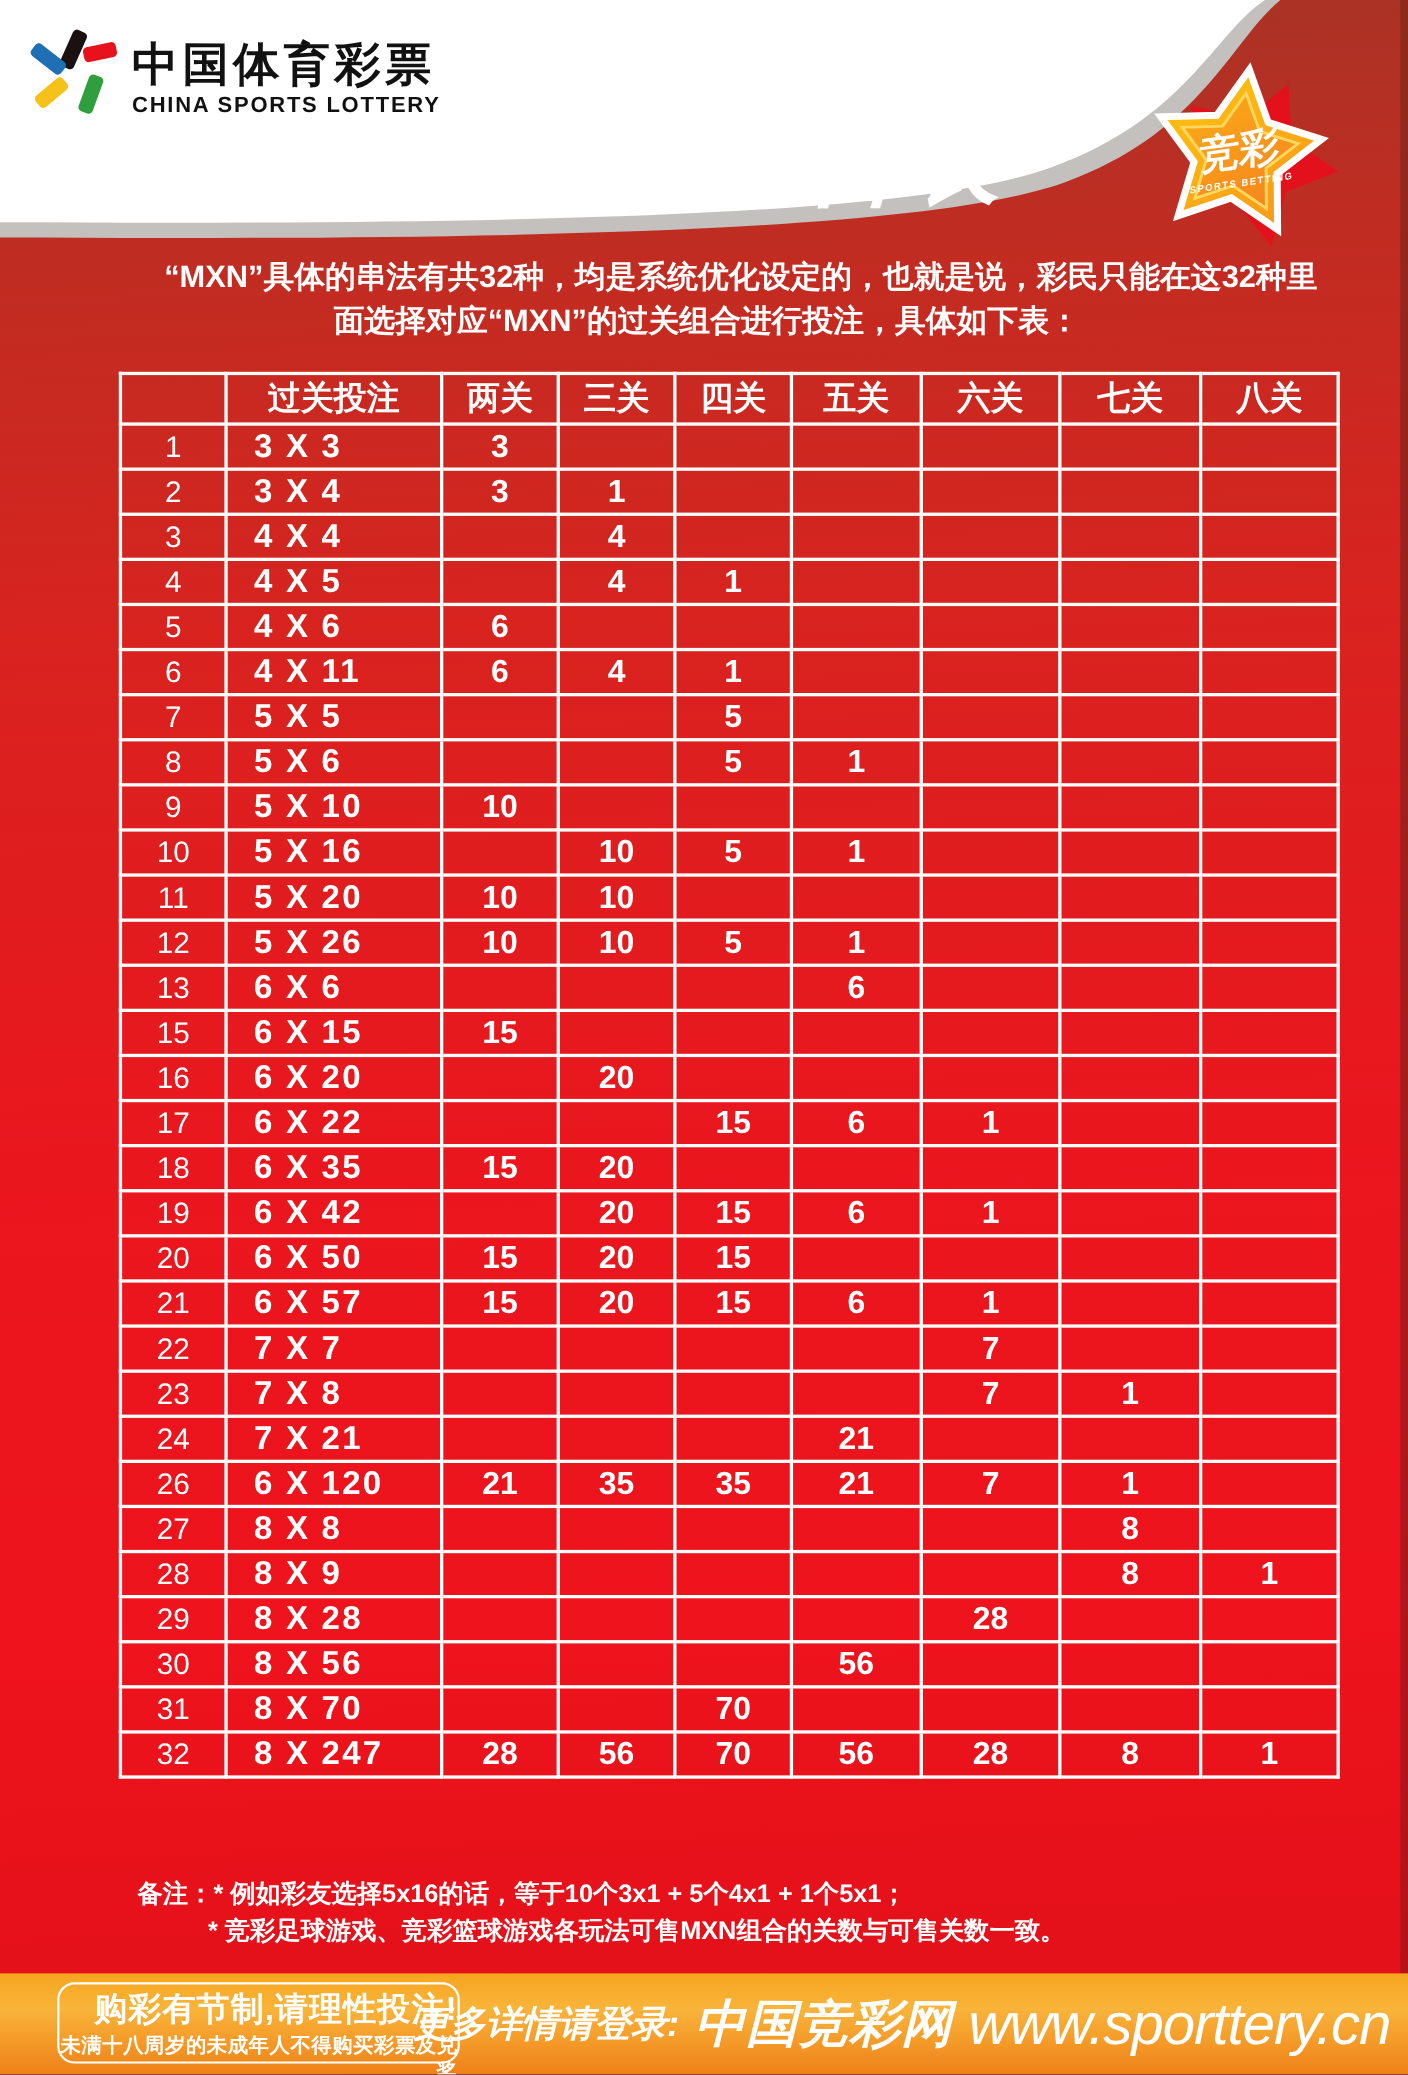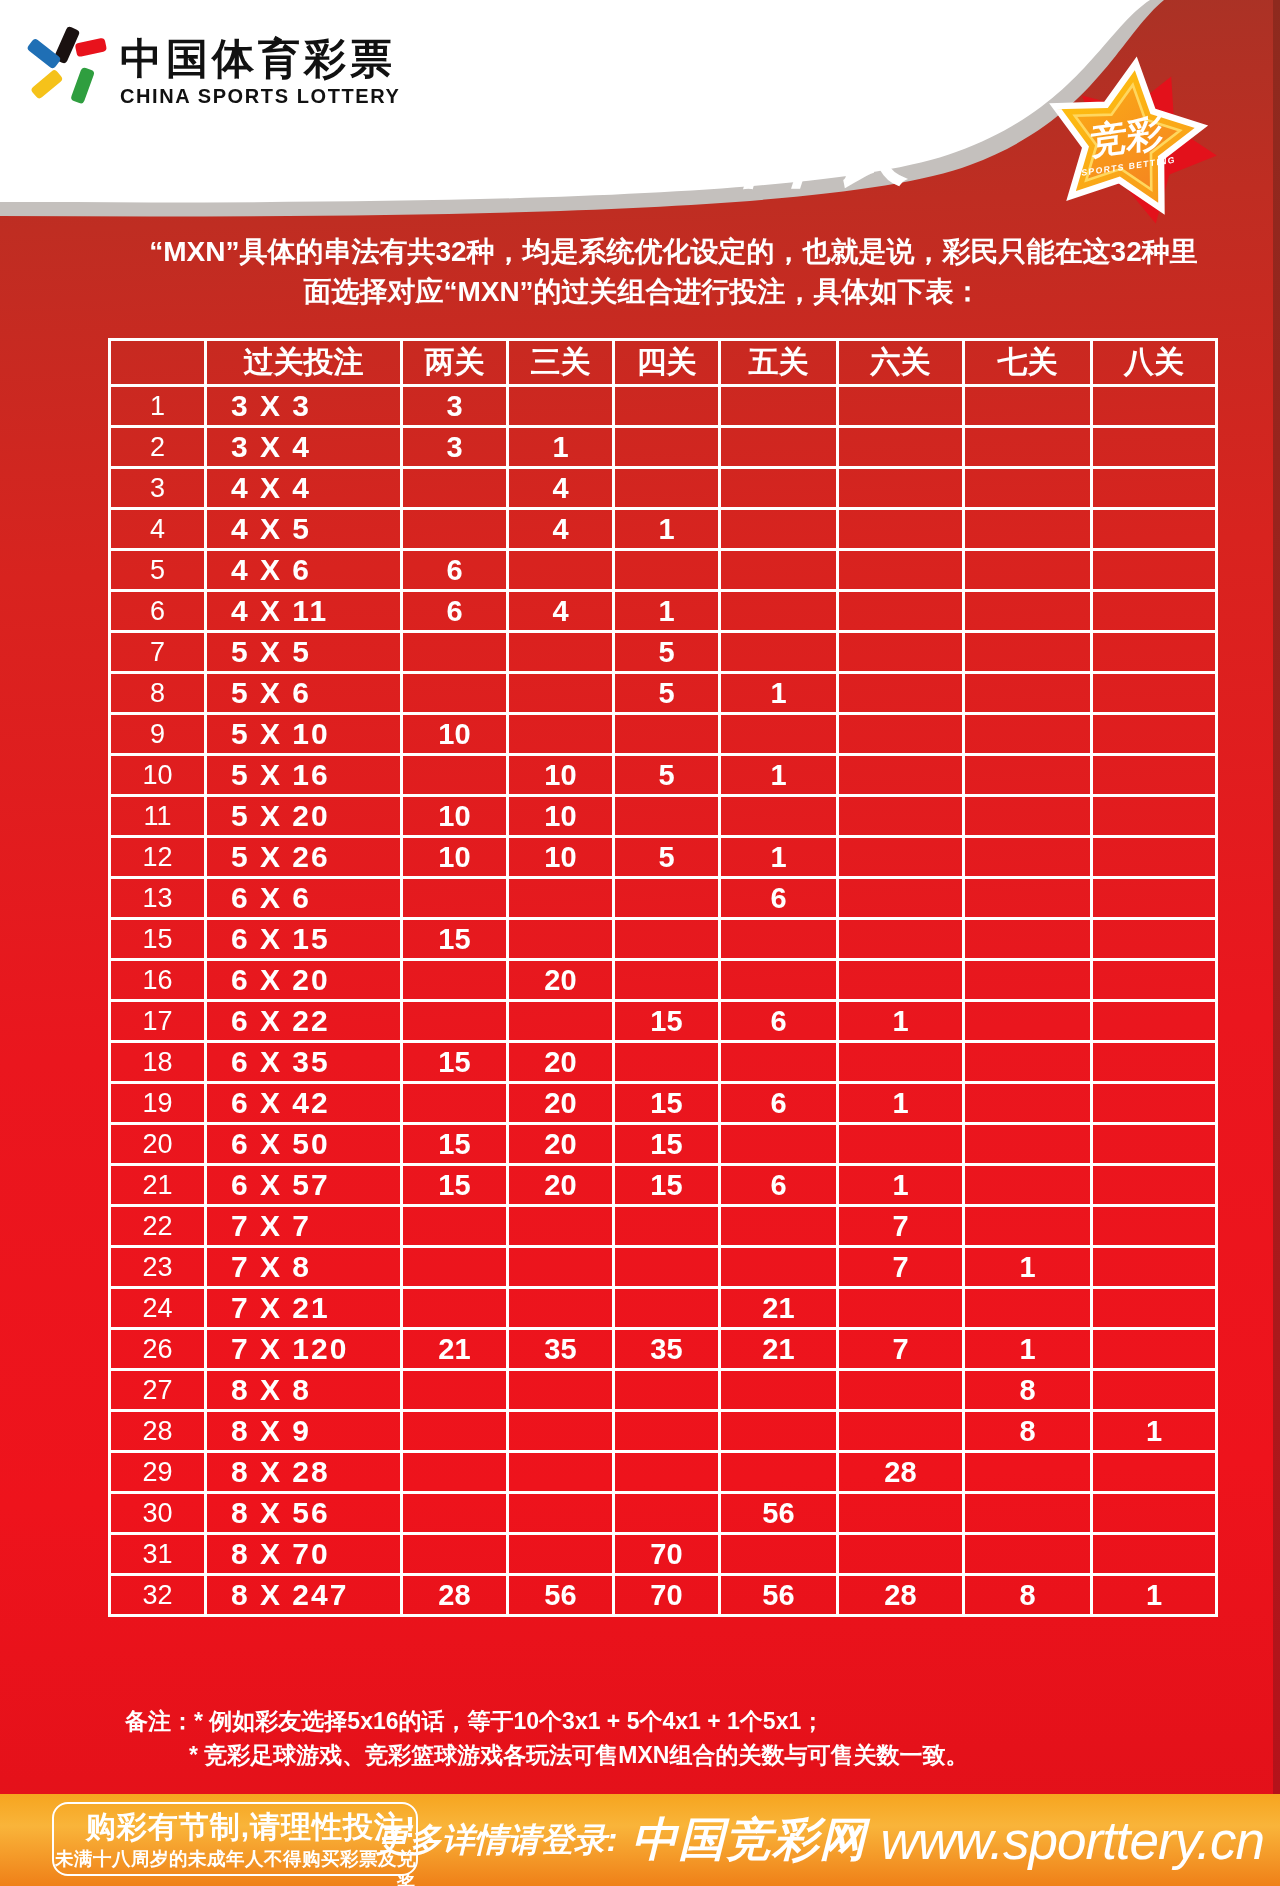--- a/index.html
+++ b/index.html
@@ -385,21 +385,21 @@
           <td class="c-val"></td>
           <td class="c-val"></td>
           <td class="c-val"></td>
           <td class="c-val">21</td>
           <td class="c-val"></td>
           <td class="c-val"></td>
           <td class="c-val"></td>
         </tr>
         <tr>
           <td class="c-no">26</td>
-          <td class="c-bet">7 X 120</td>
+          <td class="c-bet">6 X 120</td>
           <td class="c-val">21</td>
           <td class="c-val">35</td>
           <td class="c-val">35</td>
           <td class="c-val">21</td>
           <td class="c-val">7</td>
           <td class="c-val">1</td>
           <td class="c-val"></td>
         </tr>
         <tr>
           <td class="c-no">27</td>

